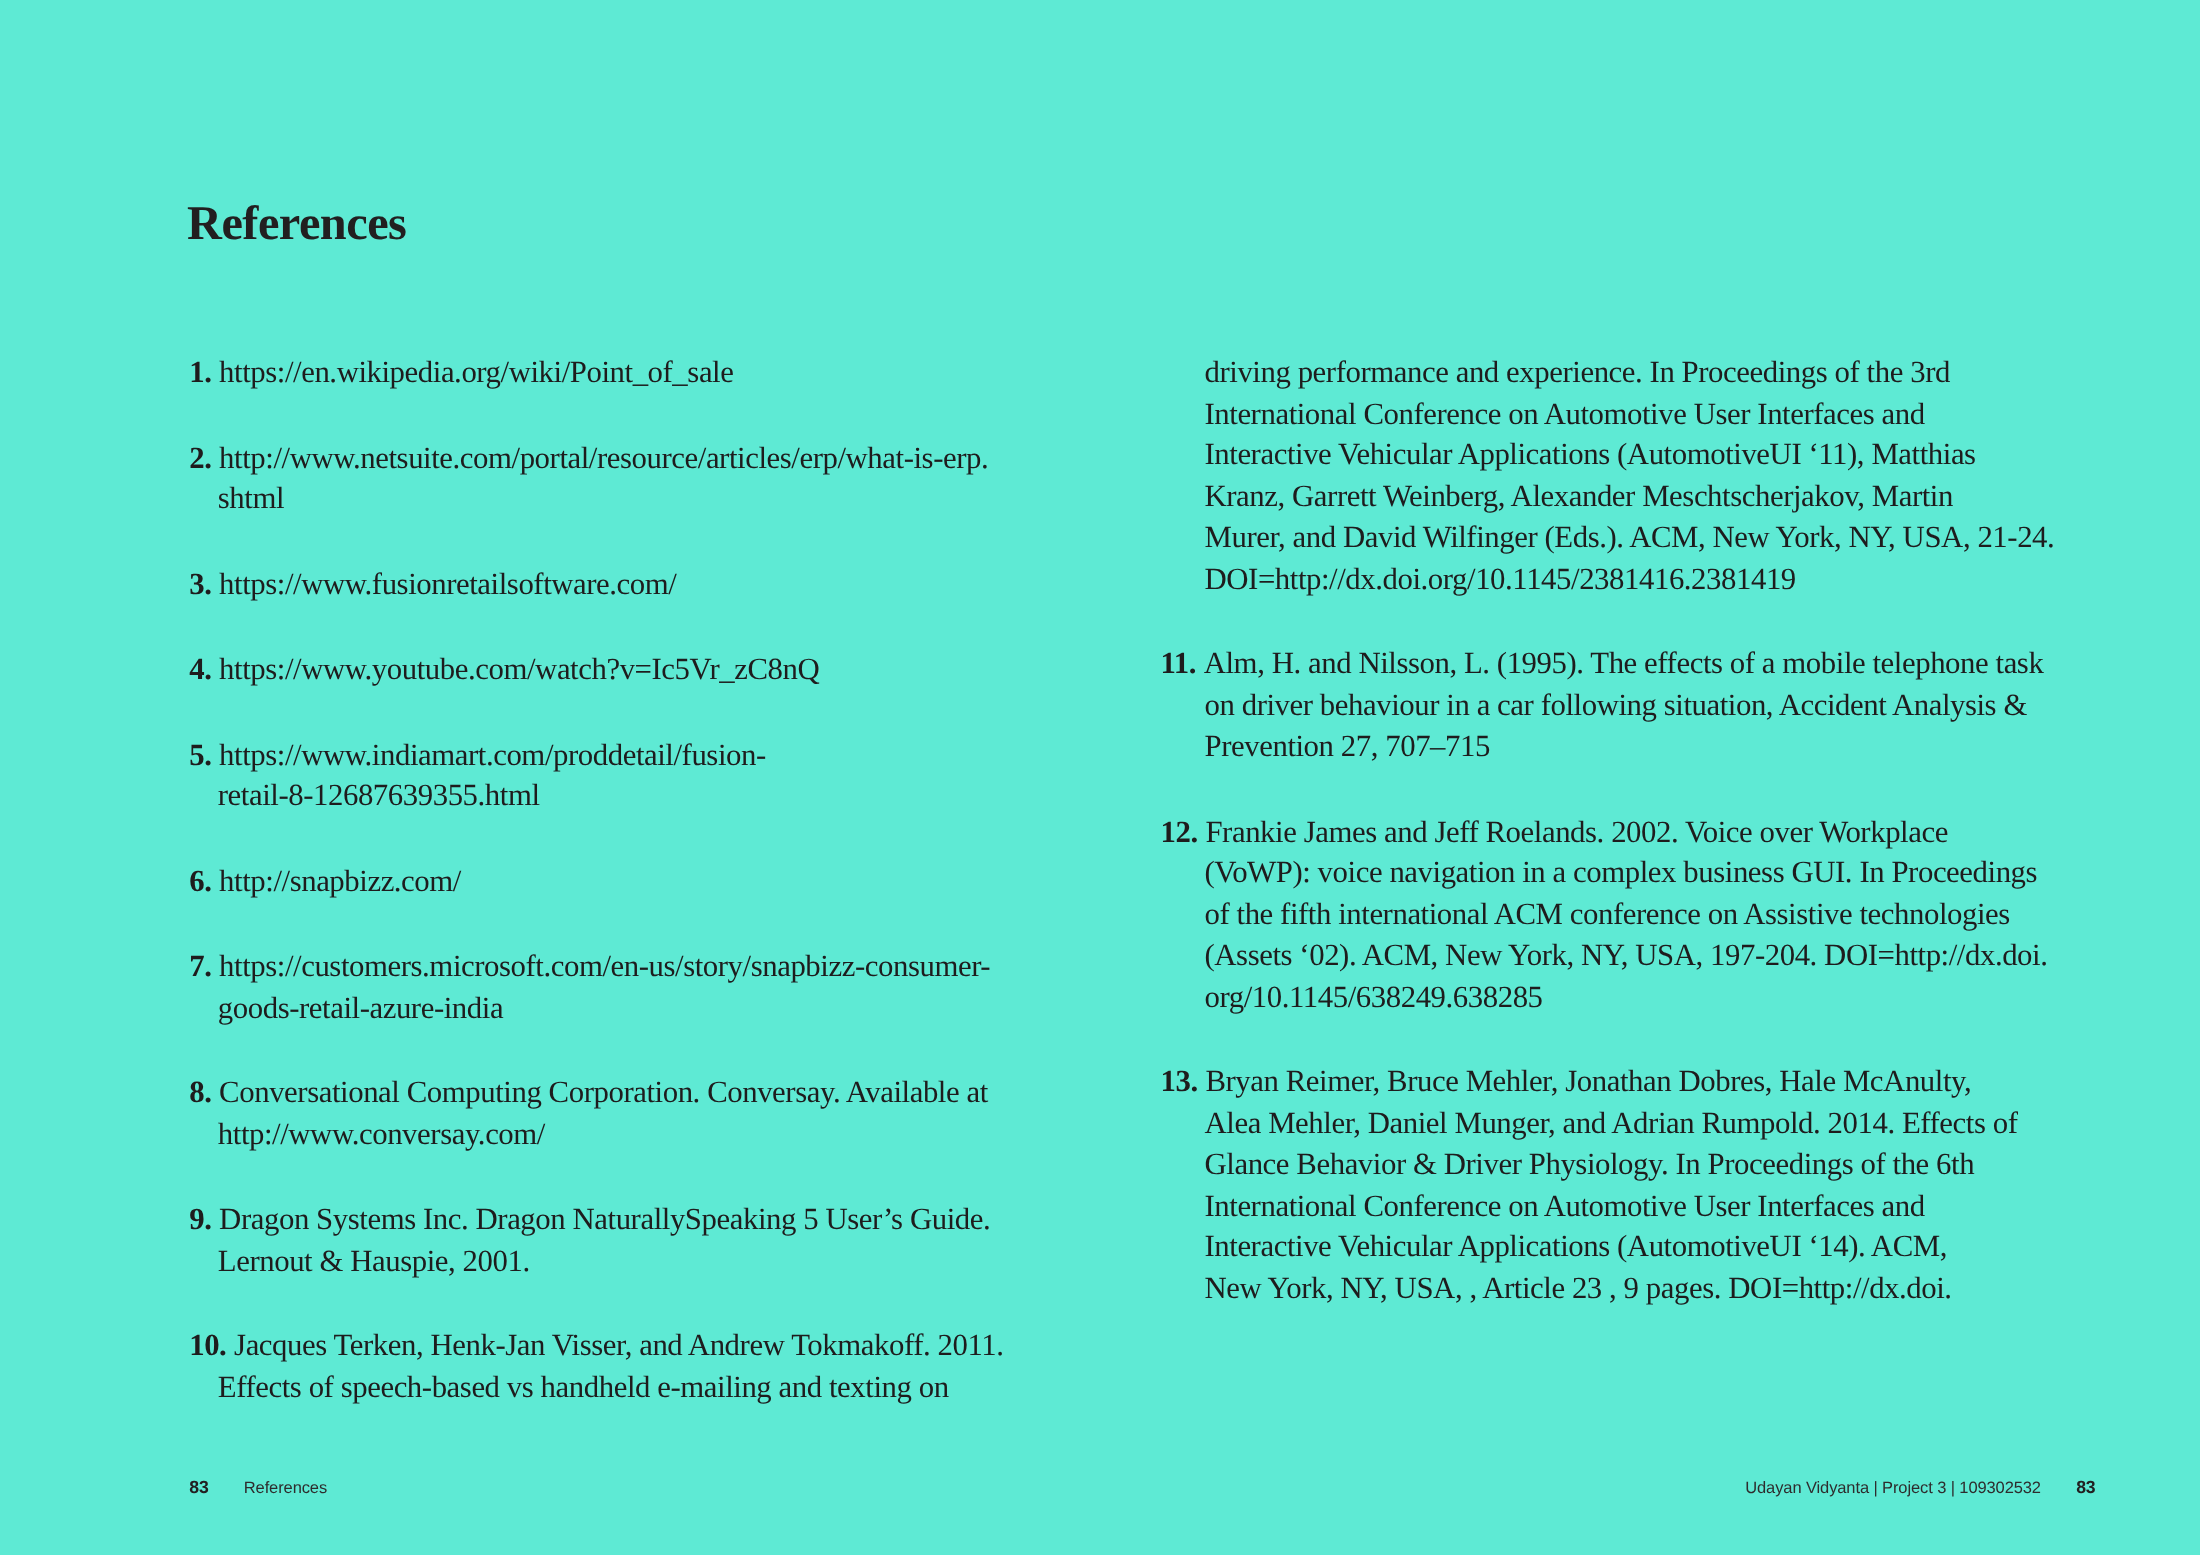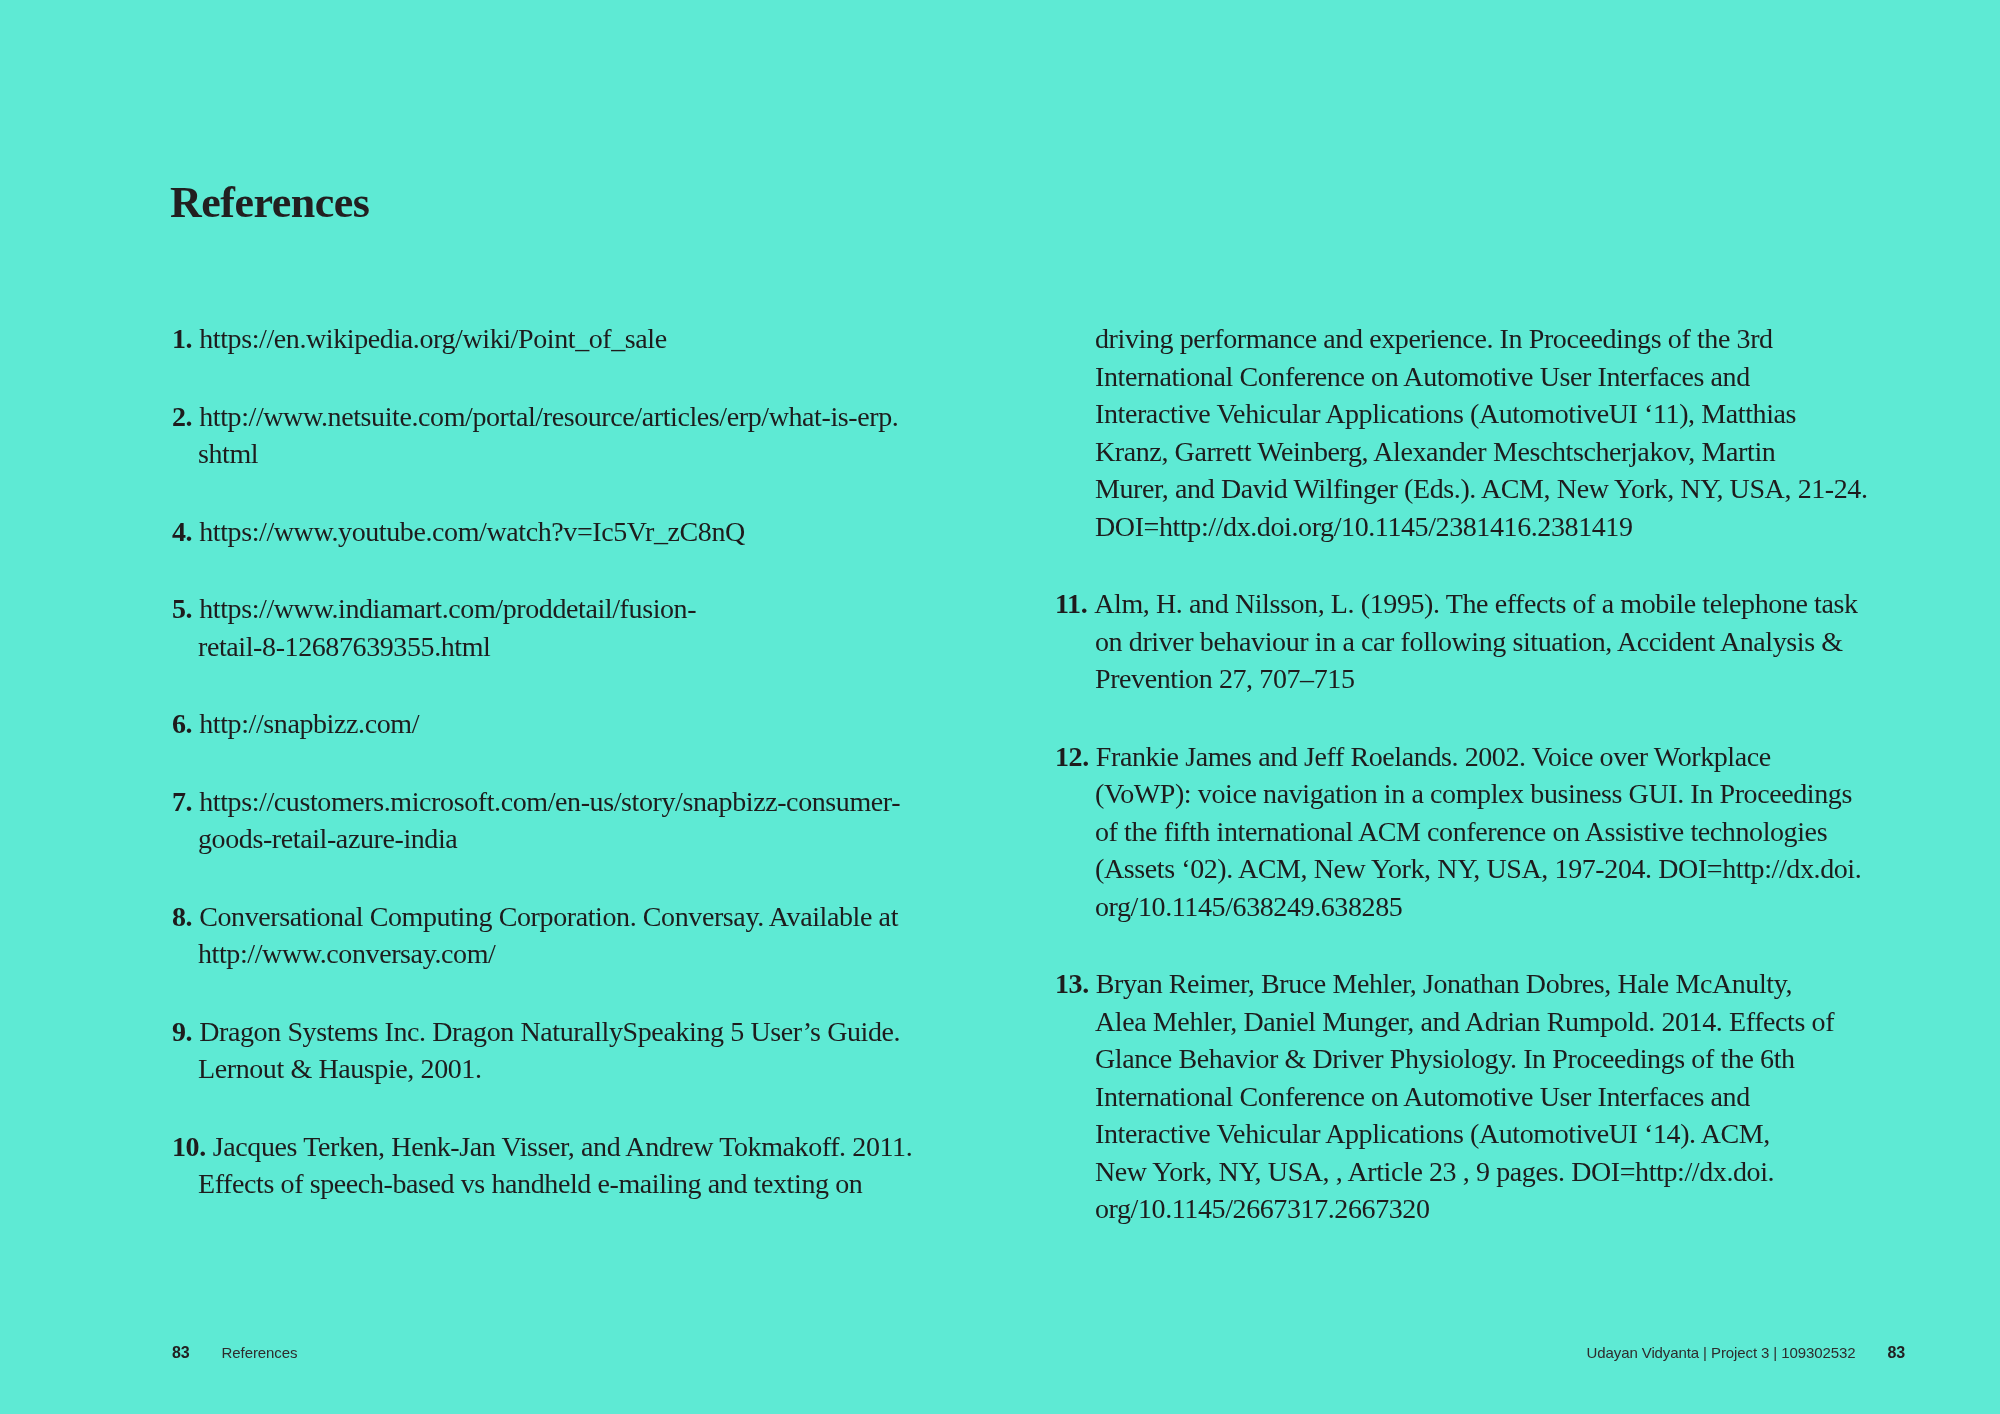--- a/index.html
+++ b/index.html
@@ -85,20 +85,23 @@
 
   <div class="ref-column col-left">
       <div class="ref-item">
         <div class="ref-line"><span class="ref-num">1.</span>https://en.wikipedia.org/wiki/Point_of_sale</div>
       </div>
       <div class="ref-item">
         <div class="ref-line"><span class="ref-num">2.</span>http://www.netsuite.com/portal/resource/articles/erp/what-is-erp.</div>
         <div class="ref-line">shtml</div>
       </div>
       <div class="ref-item">
+        <div class="ref-line"><span class="ref-num">3.</span>https://www.fusionretailsoftware.com/</div>
+      </div>
+      <div class="ref-item">
         <div class="ref-line"><span class="ref-num">4.</span>https://www.youtube.com/watch?v=Ic5Vr_zC8nQ</div>
       </div>
       <div class="ref-item">
         <div class="ref-line"><span class="ref-num">5.</span>https://www.indiamart.com/proddetail/fusion-</div>
         <div class="ref-line">retail-8-12687639355.html</div>
       </div>
       <div class="ref-item">
         <div class="ref-line"><span class="ref-num">6.</span>http://snapbizz.com/</div>
       </div>
       <div class="ref-item">
@@ -140,21 +143,20 @@
         <div class="ref-line">(Assets ‘02). ACM, New York, NY, USA, 197-204. DOI=http://dx.doi.</div>
         <div class="ref-line">org/10.1145/638249.638285</div>
       </div>
       <div class="ref-item">
         <div class="ref-line"><span class="ref-num">13.</span>Bryan Reimer, Bruce Mehler, Jonathan Dobres, Hale McAnulty,</div>
         <div class="ref-line">Alea Mehler, Daniel Munger, and Adrian Rumpold. 2014. Effects of</div>
         <div class="ref-line">Glance Behavior &amp; Driver Physiology. In Proceedings of the 6th</div>
         <div class="ref-line">International Conference on Automotive User Interfaces and</div>
         <div class="ref-line">Interactive Vehicular Applications (AutomotiveUI ‘14). ACM,</div>
         <div class="ref-line">New York, NY, USA, , Article 23 , 9 pages. DOI=http://dx.doi.</div>
-        <div class="ref-line">org/10.1145/2667317.2667320</div>
       </div>
     </div>
 
   <div class="footer">
     <div class="footer-left">
       <span class="footer-pagenum">83</span>
       <span>References</span>
     </div>
     <div class="footer-right">
       <span>Udayan Vidyanta | Project 3 | 109302532</span>

